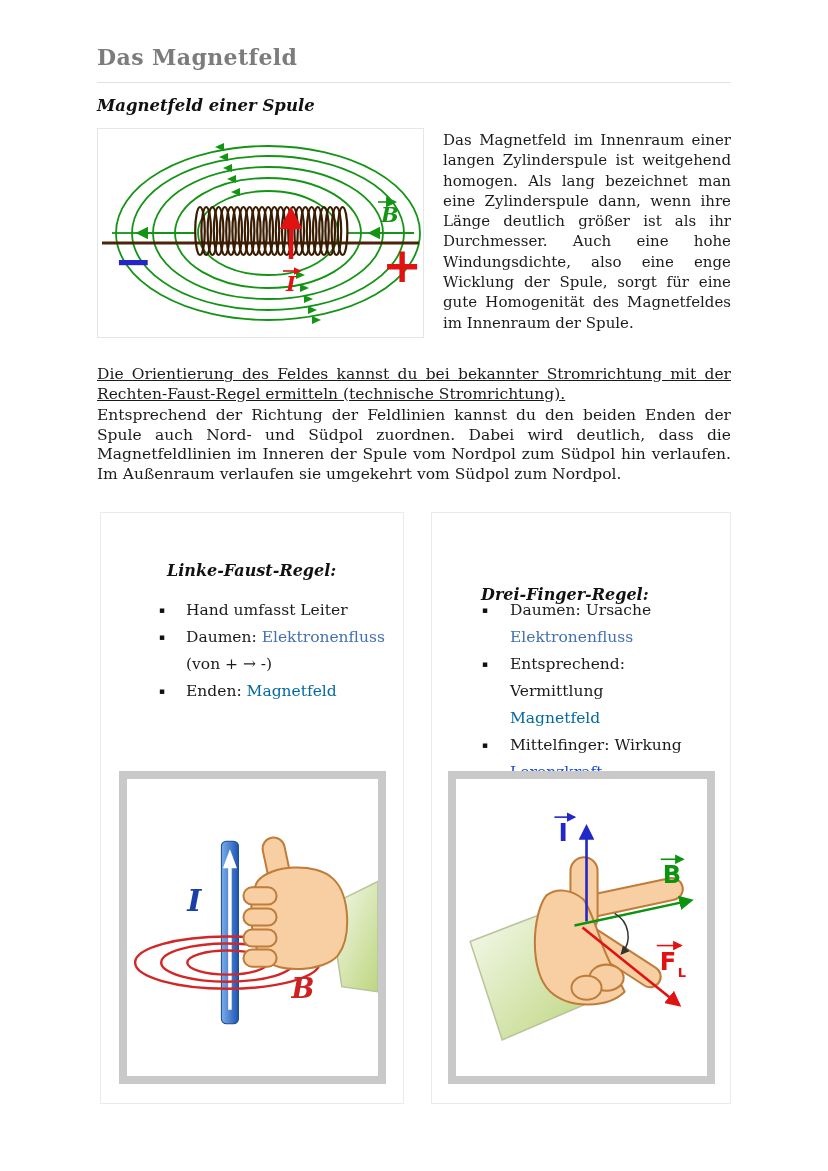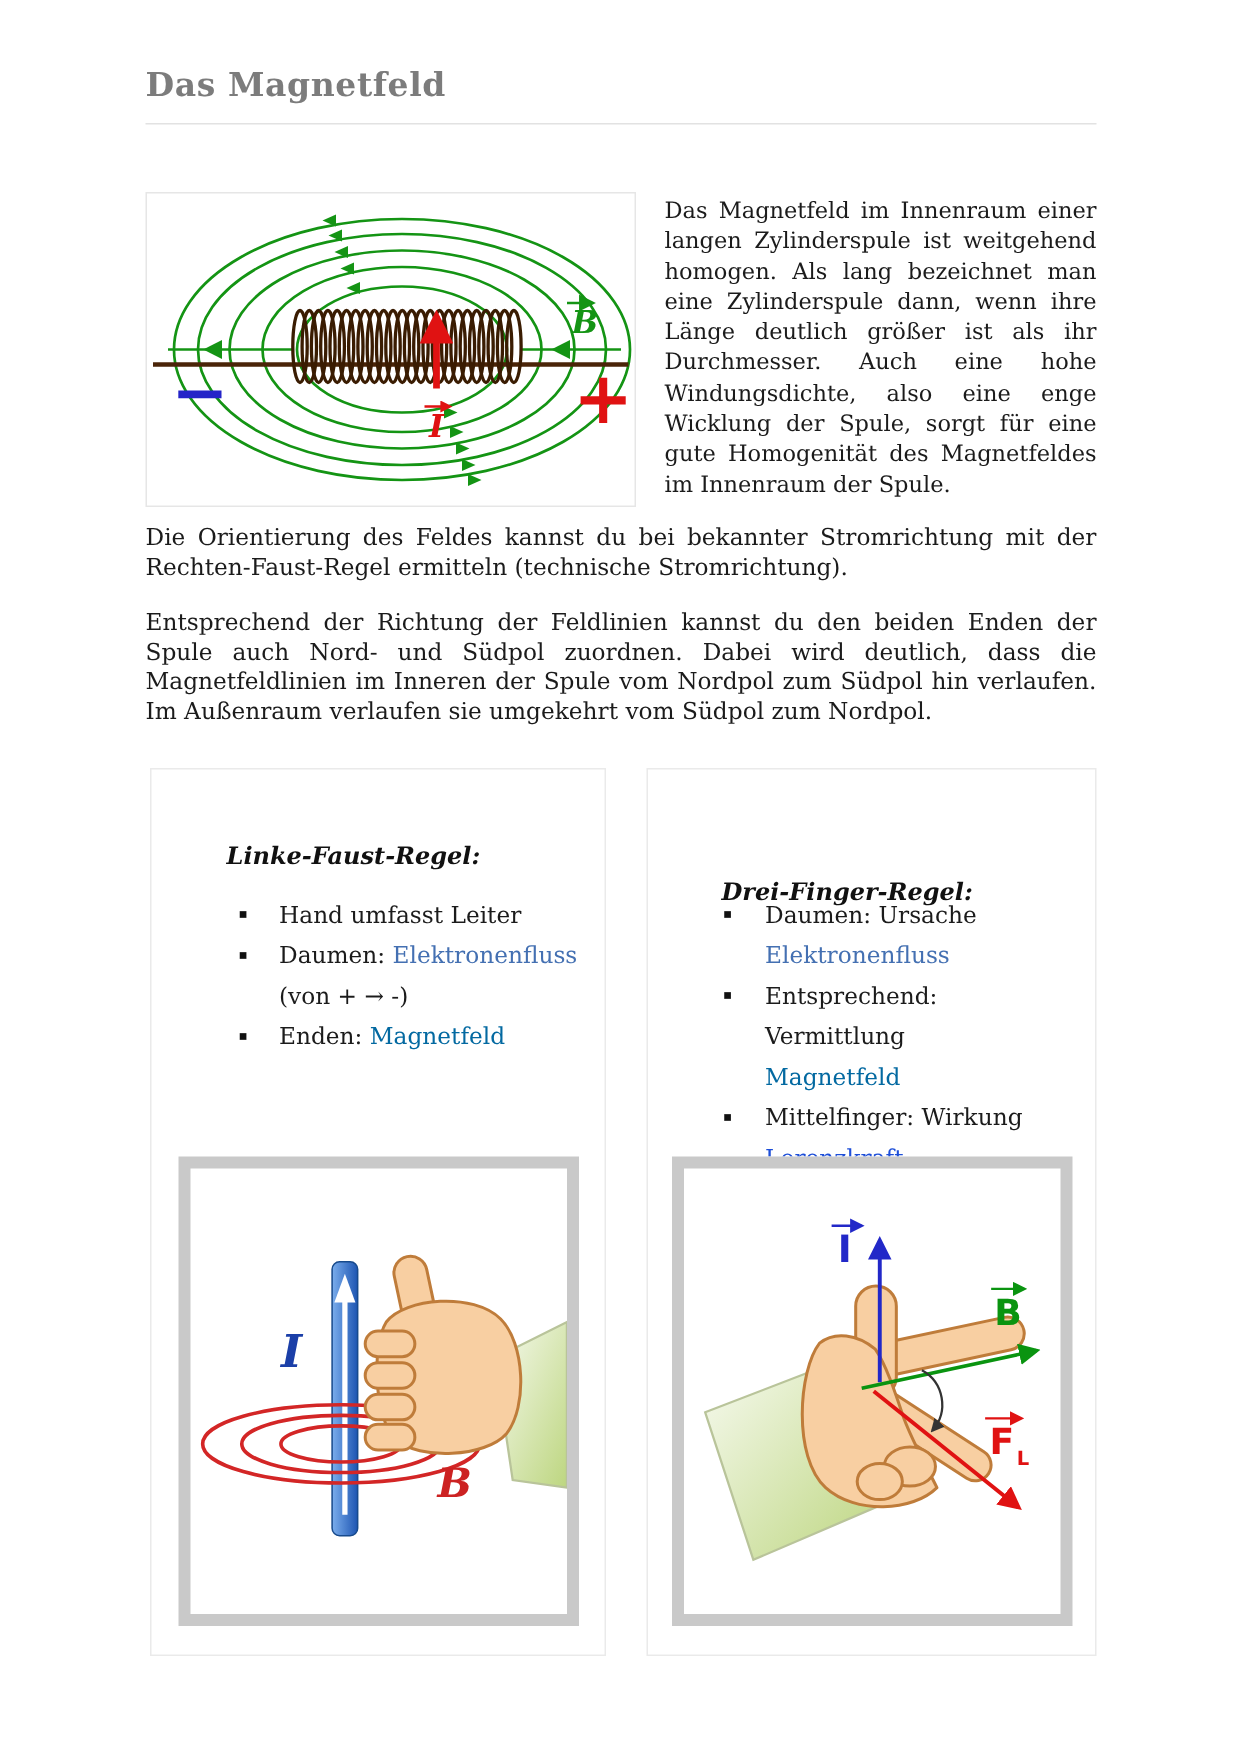--- a/index.html
+++ b/index.html
@@ -12,44 +12,45 @@
   .page-title{position:absolute;top:44px;left:0;margin:0;font-size:22px;font-weight:bold;
     color:#7c7c7c;letter-spacing:.4px;}
   .title-divider{position:absolute;top:82px;left:0;width:634px;height:0;border-top:1px solid #e2e2e2;}
   .section-title{position:absolute;top:96px;left:0;margin:0;font-size:16.5px;font-weight:bold;font-style:italic;color:#111;}
   .coilbox{position:absolute;top:128px;left:0;width:327px;height:210px;border:1px solid #e6e6e6;
     box-sizing:border-box;background:#fff;}
   .coilbox svg{display:block;width:100%;height:100%;}
   .introcol{position:absolute;top:130px;left:346px;width:288px;margin:0;
     font-size:15px;line-height:20.3px;text-align:justify;}
   .bodypar{position:absolute;left:0;width:634px;margin:0;font-size:15.5px;line-height:19.5px;text-align:justify;}
-  .p1{top:349px;} .p2{top:406px;}
+  .p1{top:365px;text-decoration:underline;} .p2{top:406px;}
   .rulebox{position:absolute;top:512px;height:592px;border:1px solid #eaeaea;box-sizing:border-box;background:#fff;}
   .rulebox.lft{left:3px;width:304px;}
   .rulebox.rgt{left:334px;width:300px;}
   .rule-title{position:absolute;top:48px;margin:0;font-size:16px;font-weight:bold;font-style:italic;color:#111;}
-  .lft .rule-title{left:50px;} .rgt .rule-title{left:49px;margin-top:24px;}
+  .lft .rule-title{left:66px;} .rgt .rule-title{left:49px;margin-top:24px;}
   .rlist{list-style:none;margin:0;padding:0;position:absolute;top:84px;left:0;right:8px;}
   .rlist li{position:relative;font-size:15.5px;line-height:27px;}
   .lft .rlist li{padding-left:85px;} .rgt .rlist li{padding-left:78px;}
   .mk{position:absolute;top:0;font-size:9px;color:#111;}
   .lft .mk{left:58px;} .rgt .mk{left:50px;}
   .c-blue{color:#4470b2;} .c-green{color:#0369a1;} .c-red{color:#1d4ed8;}
   .imgframe{position:absolute;top:258px;width:267px;height:313px;border:8px solid #c9c9c9;
     box-sizing:border-box;background:#fff;}
   .lft .imgframe{left:18px;} .rgt .imgframe{left:16px;}
   .imgframe svg{display:block;width:100%;height:100%;}
 </style>
 </head>
 <body>
 
 <div class="content">
 
   <h1 class="page-title">Das Magnetfeld</h1>
   <div class="title-divider"></div>
+  <h2 class="section-title">Magnetfeld einer Spule</h2>
 
   <div class="coilbox">
     <svg viewBox="0 0 325 208">
       <defs>
         <marker id="cm-g" viewBox="0 0 10 10" refX="8" refY="5" markerWidth="7" markerHeight="7" orient="auto-start-reverse">
           <path d="M0,0L10,5L0,10z" fill="#149414"></path>
         </marker>
         <marker id="cm-r" viewBox="0 0 10 10" refX="8" refY="5" markerWidth="5" markerHeight="5" orient="auto-start-reverse">
           <path d="M0,0L10,5L0,10z" fill="#e01212"></path>
         </marker>

